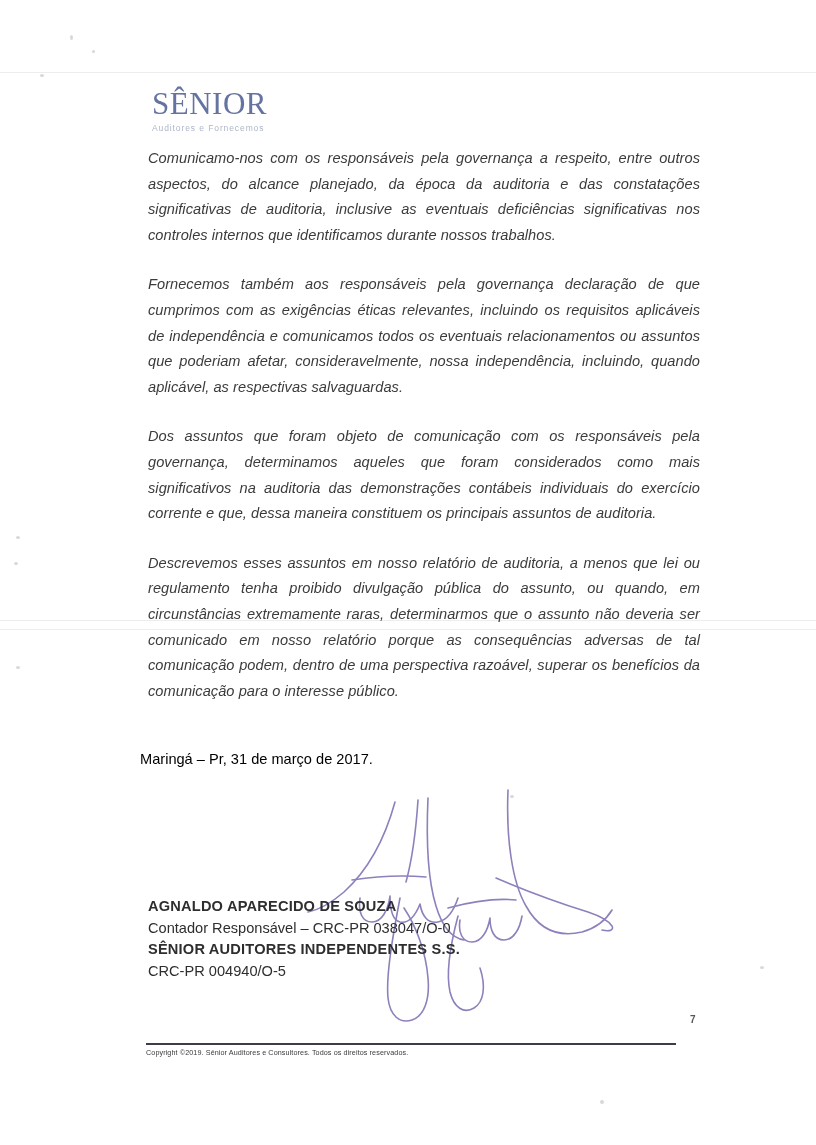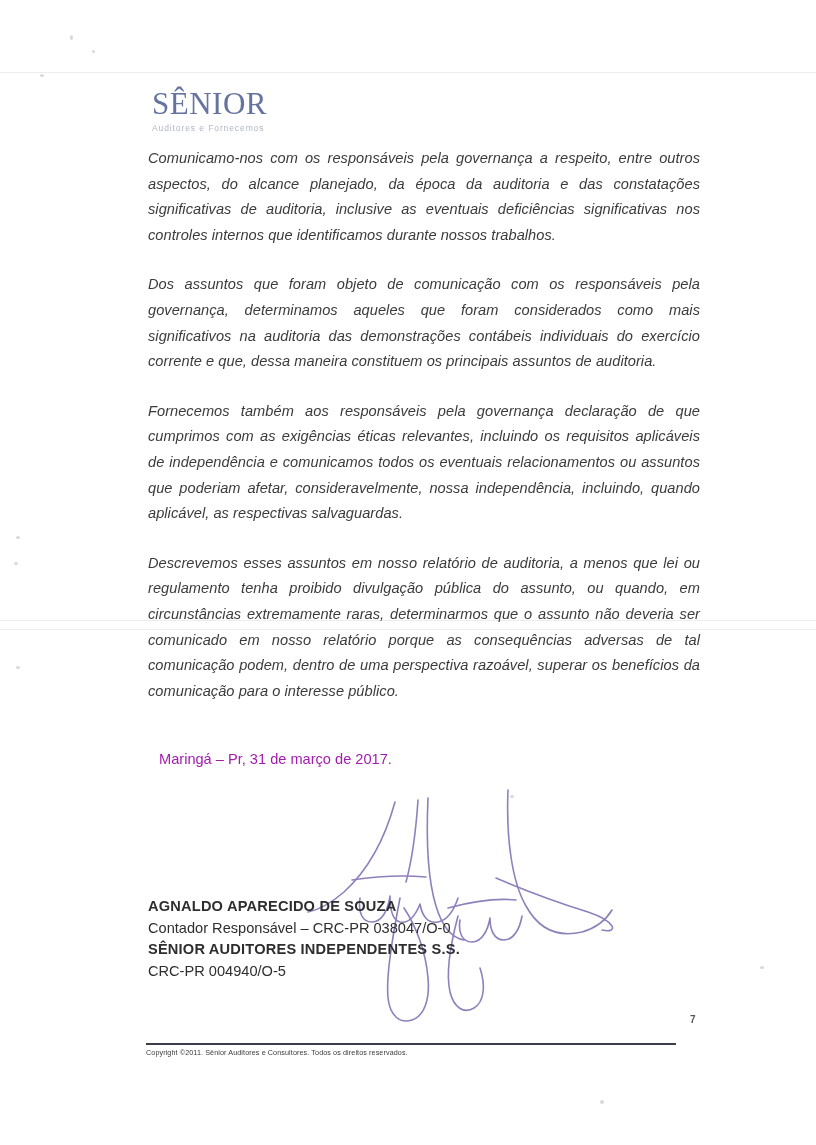--- a/index.html
+++ b/index.html
@@ -71,25 +71,25 @@
     text-align: justify;
     text-justify: inter-word;
     margin: 0 0 24px 0;
     letter-spacing: 0.05px;
     font-style: italic;
   }
 
   
   #date-line {
     position: absolute;
-    left: 159px;
+    left: 140px;
     top: 748px;
     font-size: 14.6px;
     line-height: 22px;
-    color: #a21caf;
+    color: #000000;
   }
 
   
   #signature {
     position: absolute;
     left: 300px;
     top: 780px;
     width: 330px;
     height: 250px;
     pointer-events: none;
@@ -160,22 +160,22 @@
   <div class="speck" style="left:510px;top:795px;width:4px;height:3px;"></div>
   <div class="speck" style="left:600px;top:1100px;width:4px;height:4px;"></div>
 
   <div id="logo">
     <div id="logo-word">SÊNIOR</div>
     <div id="logo-tag">Auditores e Fornecemos</div>
   </div>
 
   <div id="body-copy">
     <p class="para">Comunicamo-nos com os responsáveis pela governança a respeito, entre outros aspectos, do alcance planejado, da época da auditoria e das constatações significativas de auditoria, inclusive as eventuais deficiências significativas nos controles internos que identificamos durante nossos trabalhos.</p>
+    <p class="para">Fornecemos também aos responsáveis pela governança declaração de que cumprimos com as exigências éticas relevantes, incluindo os requisitos aplicáveis de independência e comunicamos todos os eventuais relacionamentos ou assuntos que poderiam afetar, consideravelmente, nossa independência, incluindo, quando aplicável, as respectivas salvaguardas.</p>
     <p class="para">Dos assuntos que foram objeto de comunicação com os responsáveis pela governança, determinamos aqueles que foram considerados como mais significativos na auditoria das demonstrações contábeis individuais do exercício corrente e que, dessa maneira constituem os principais assuntos de auditoria.</p>
-    <p class="para">Fornecemos também aos responsáveis pela governança declaração de que cumprimos com as exigências éticas relevantes, incluindo os requisitos aplicáveis de independência e comunicamos todos os eventuais relacionamentos ou assuntos que poderiam afetar, consideravelmente, nossa independência, incluindo, quando aplicável, as respectivas salvaguardas.</p>
     <p class="para">Descrevemos esses assuntos em nosso relatório de auditoria, a menos que lei ou regulamento tenha proibido divulgação pública do assunto, ou quando, em circunstâncias extremamente raras, determinarmos que o assunto não deveria ser comunicado em nosso relatório porque as consequências adversas de tal comunicação podem, dentro de uma perspectiva razoável, superar os benefícios da comunicação para o interesse público.</p>
   </div>
 
   <div id="date-line">Maringá – Pr, 31 de março de 2017.</div>
 
   <svg id="signature" viewBox="0 0 330 250" xmlns="http://www.w3.org/2000/svg">
     <g fill="none" stroke="#7b6ab0" stroke-width="1.6" stroke-linecap="round" stroke-linejoin="round" opacity="0.85">
       <path d="M95,22 C84,62 66,92 44,112 C30,124 18,130 8,132"></path>
       <path d="M52,100 C78,96 104,95 126,97"></path>
       <path d="M60,118 C58,132 62,142 72,142 C82,142 88,130 90,116
@@ -200,15 +200,15 @@
   <div id="sign-block">
     <div class="sign-line bold">AGNALDO APARECIDO DE SOUZA</div>
     <div class="sign-line">Contador Responsável – CRC-PR 038047/O-0</div>
     <div class="sign-line bold">SÊNIOR AUDITORES INDEPENDENTES S.S.</div>
     <div class="sign-line">CRC-PR 004940/O-5</div>
   </div>
 
   <div id="page-number">7</div>
 
   <div id="footer-rule"></div>
-  <div id="footer-text">Copyright ©2011. Sênior Auditores e Consultores. Todos os direitos reservados.</div>
+  <div id="footer-text">Copyright ©2019. Sênior Auditores e Consultores. Todos os direitos reservados.</div>
 
 </div>
 
 </body></html>

